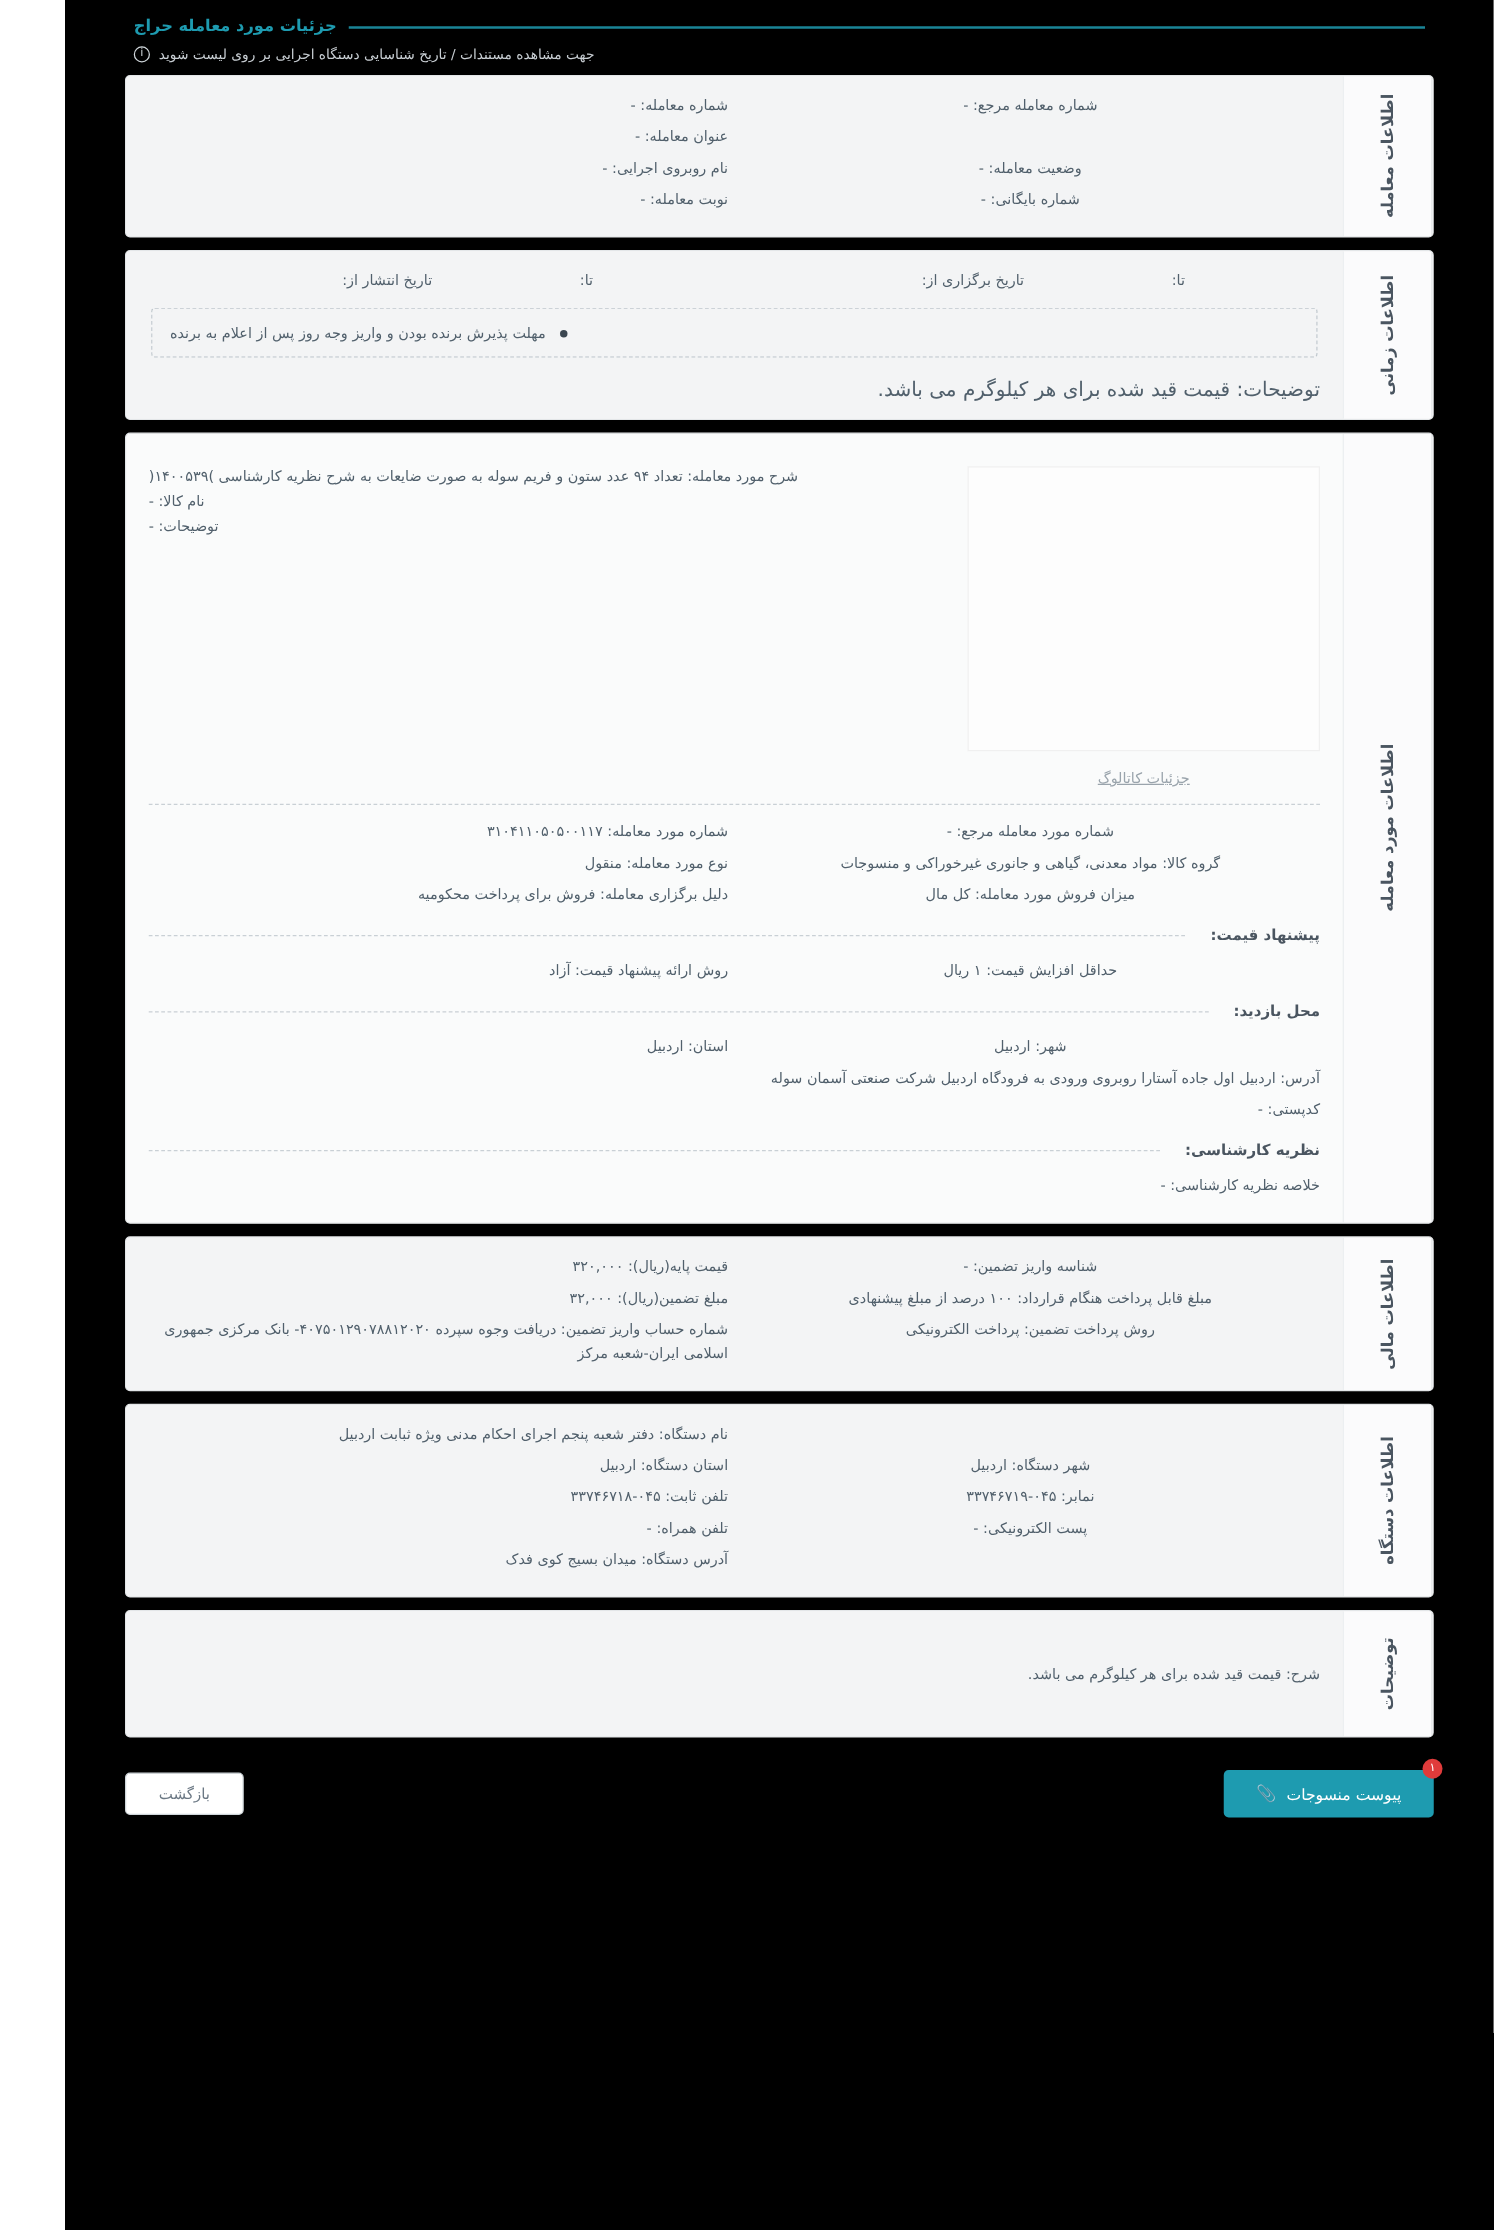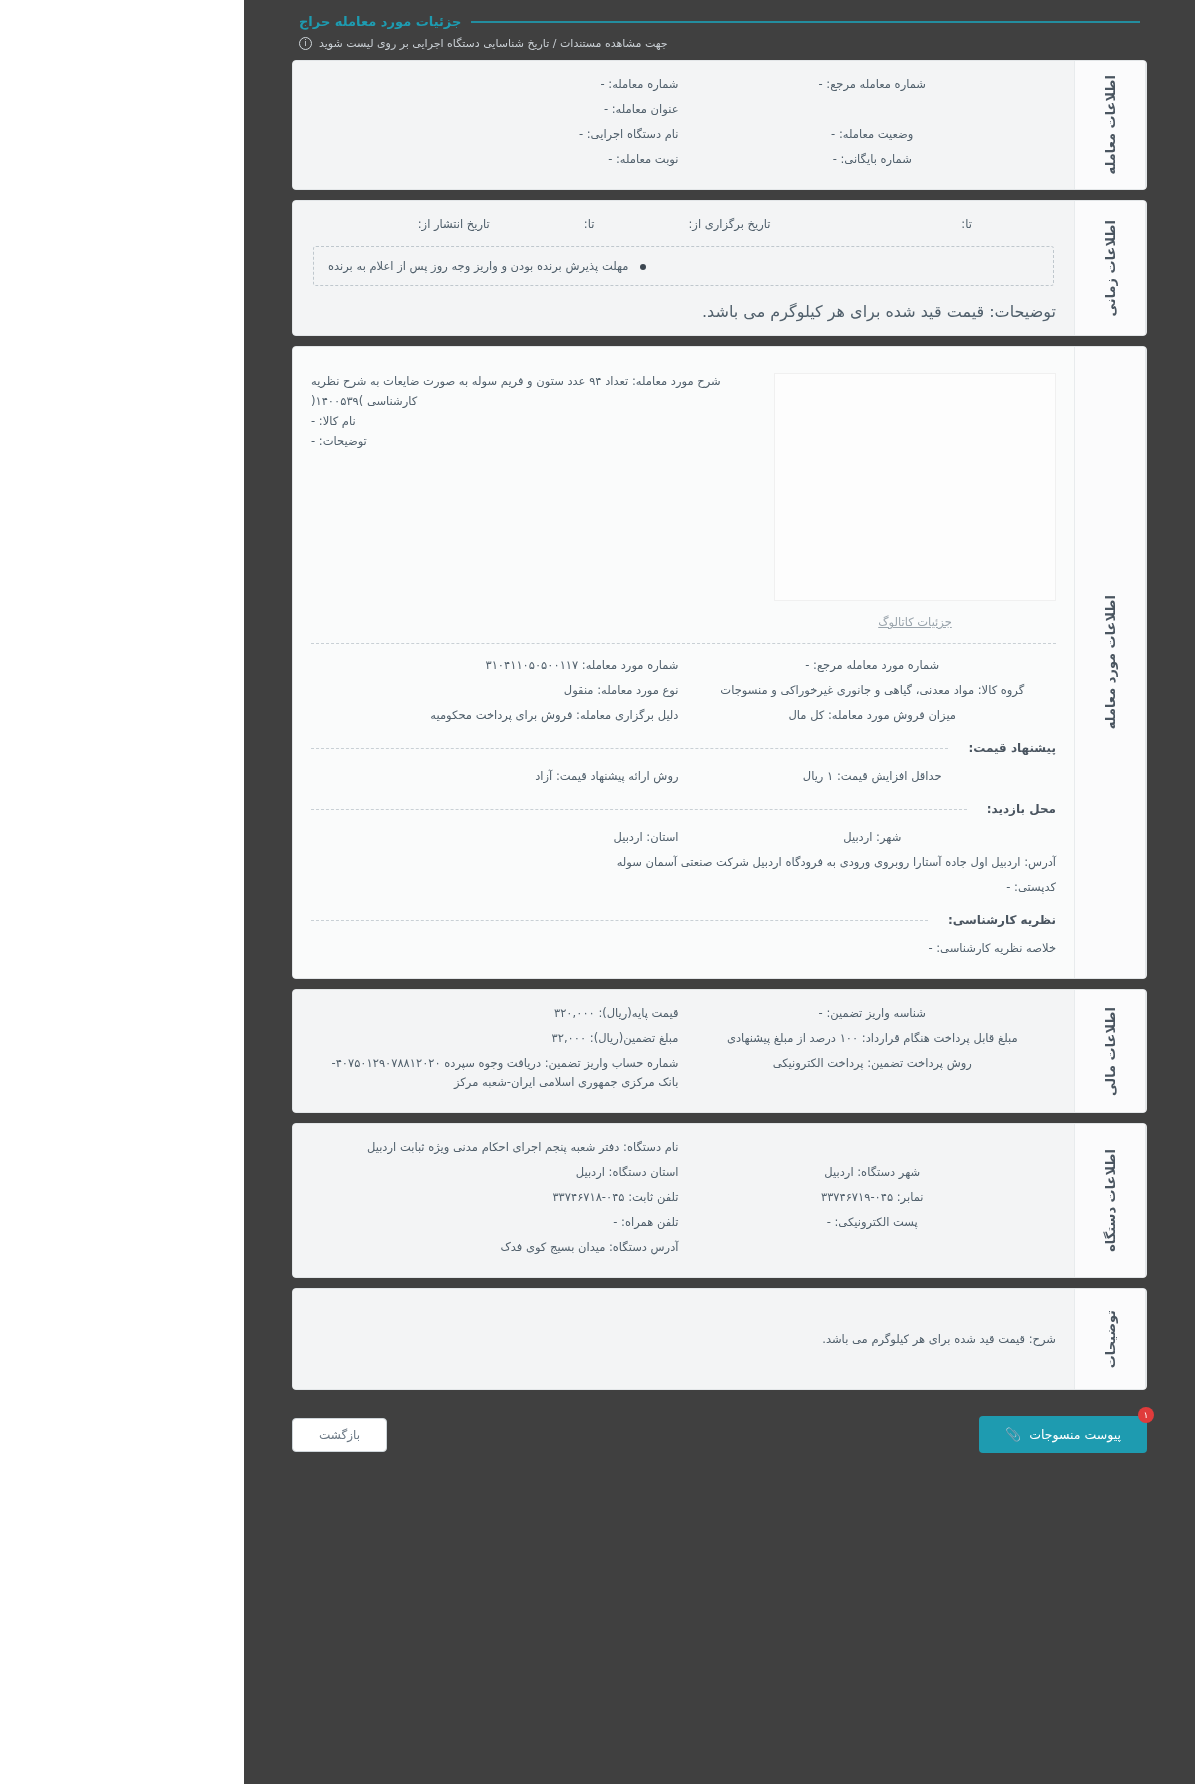--- a/index.html
+++ b/index.html
@@ -2,24 +2,24 @@
 <html lang="fa" dir="rtl"><head>
 <meta charset="utf-8">
 <style>
   * { box-sizing: border-box; }
   html, body {
     margin: 0; padding: 0;
     background: #ffffff;
     font-family: "DejaVu Sans", "Liberation Sans", sans-serif;
   }
   .page {
-    width: 951px;
+    width: 1143px;
     min-height: 1784px;
     position: relative;
-    background: #404040;
+    background: #000000;
     direction: rtl;
   }
   
   .page-header {
     display: flex;
     align-items: center;
     gap: 10px;
     padding: 14px 55px 0 55px;
   }
   .page-header .title {
@@ -262,37 +262,37 @@
       <div class="row2">
         <div class="cell center">شماره معامله مرجع: -</div>
         <div class="cell right">شماره معامله: -</div>
       </div>
       <div class="row2">
         <div class="cell center"></div>
         <div class="cell right">عنوان معامله: -</div>
       </div>
       <div class="row2">
         <div class="cell center">وضعیت معامله: -</div>
-        <div class="cell right">نام دستگاه اجرایی: -</div>
+        <div class="cell right">نام روبروی اجرایی: -</div>
       </div>
       <div class="row2">
         <div class="cell center">شماره بایگانی: -</div>
         <div class="cell right">نوبت معامله: -</div>
       </div>
     </div>
   </div>
 
   <div class="section">
     <div class="side">
       <span>اطلاعات زمانی</span>
     </div>
     <div class="body">
       <div class="row2">
         <div class="cell" style="text-align:center">تا:</div>
-        <div class="cell" style="text-align:left">تاریخ برگزاری از:</div>
+        <div class="cell" style="text-align:right">تاریخ برگزاری از:</div>
         <div class="cell" style="text-align:center">تا:</div>
         <div class="cell" style="text-align:right">تاریخ انتشار از:</div>
       </div>
       <div class="dashed-box">
         <span class="dot"></span>
         <span>مهلت پذیرش برنده بودن و واریز وجه روز پس از اعلام به برنده</span>
       </div>
       <div class="note-line">توضیحات: قیمت قید شده برای هر کیلوگرم می باشد.</div>
     </div>
   </div>

